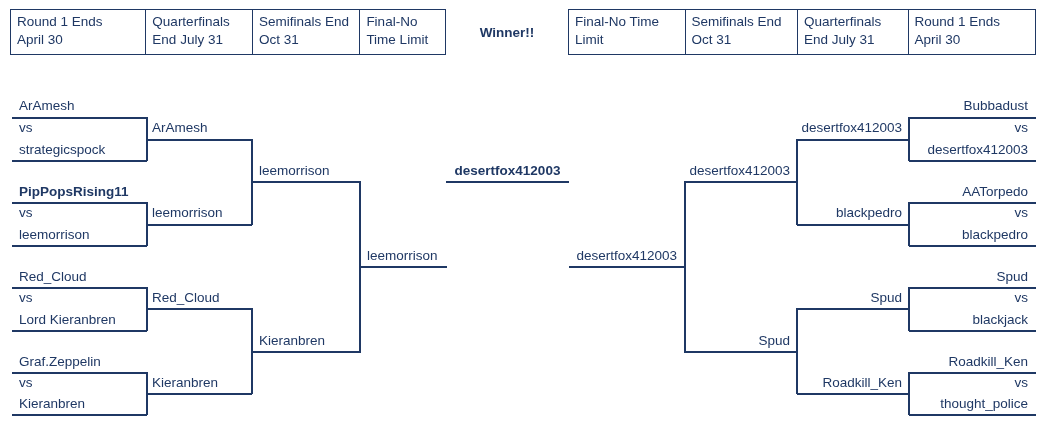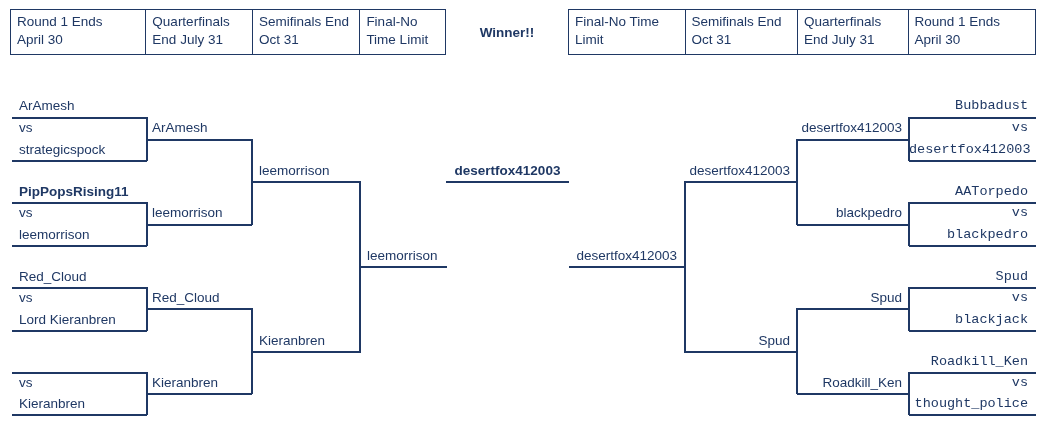--- a/index.html
+++ b/index.html
@@ -7,21 +7,21 @@
     position:relative;width:1042px;height:428px;background:#ffffff;
     font-family:"Liberation Sans",sans-serif;color:#1f3864;overflow:hidden;
   }
   .hl{position:absolute;height:1.5px;background:#1f3864;}
   .vl{position:absolute;width:1.5px;background:#1f3864;}
   .lbl{
     position:absolute;height:20px;line-height:20px;font-size:13.5px;
     white-space:nowrap;box-sizing:border-box;color:#1f3864;
   }
   .pl7{padding-left:7px;} .pl5{padding-left:5px;}
-  .r{text-align:right;} .pr7{padding-right:7px;} .pr8{padding-right:8px;font-family:Liberation Mono, monospace;}
+  .r{text-align:right;} .pr7{padding-right:7px;} .pr8{padding-right:8px;}
   .b{font-weight:bold;}
   .ctr{text-align:center;}
   .hdr{
     position:absolute;top:9px;height:46px;border:1.5px solid #1f3864;
     display:flex;box-sizing:border-box;justify-content:space-between;
   }
   .hcell{
     box-sizing:border-box;border-left:1.5px solid #1f3864;
     padding:3px 4px 0 6px;font-size:13.5px;line-height:17.5px;
   }
@@ -82,20 +82,21 @@
   <div class="lbl pl7" style="left:12px;top:140px;width:135px;">strategicspock</div>
 
   <div class="lbl pl7" style="left:12px;top:182px;width:135px;font-weight:bold;">PipPopsRising11</div>
   <div class="lbl pl7" style="left:12px;top:203px;width:135px;">vs</div>
   <div class="lbl pl7" style="left:12px;top:225px;width:135px;">leemorrison</div>
 
   <div class="lbl pl7" style="left:12px;top:267px;width:135px;">Red_Cloud</div>
   <div class="lbl pl7" style="left:12px;top:288px;width:135px;">vs</div>
   <div class="lbl pl7" style="left:12px;top:310px;width:135px;">Lord Kieranbren</div>
 
+  <div class="lbl pl7" style="left:12px;top:352px;width:135px;">Graf.Zeppelin</div>
   <div class="lbl pl7" style="left:12px;top:373px;width:135px;">vs</div>
   <div class="lbl pl7" style="left:12px;top:394px;width:135px;">Kieranbren</div>
 
   <div class="lbl pl5" style="left:147px;top:118px;width:105px;">ArAmesh</div>
   <div class="lbl pl5" style="left:147px;top:203px;width:105px;">leemorrison</div>
   <div class="lbl pl5" style="left:147px;top:288px;width:105px;">Red_Cloud</div>
   <div class="lbl pl5" style="left:147px;top:373px;width:105px;">Kieranbren</div>
 
   <div class="lbl pl7" style="left:252px;top:161px;width:108px;">leemorrison</div>
   <div class="lbl pl7" style="left:252px;top:331px;width:108px;">Kieranbren</div>

